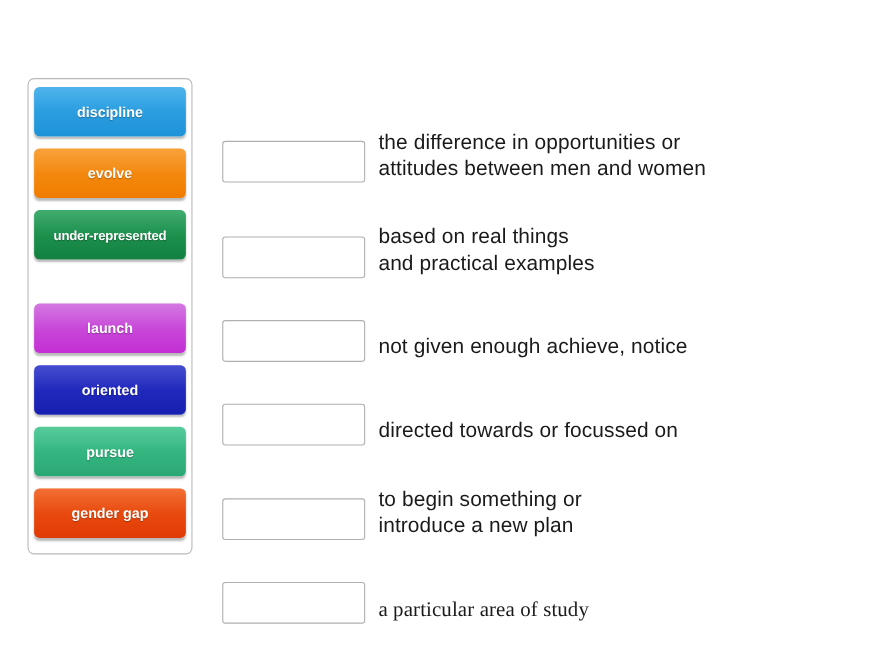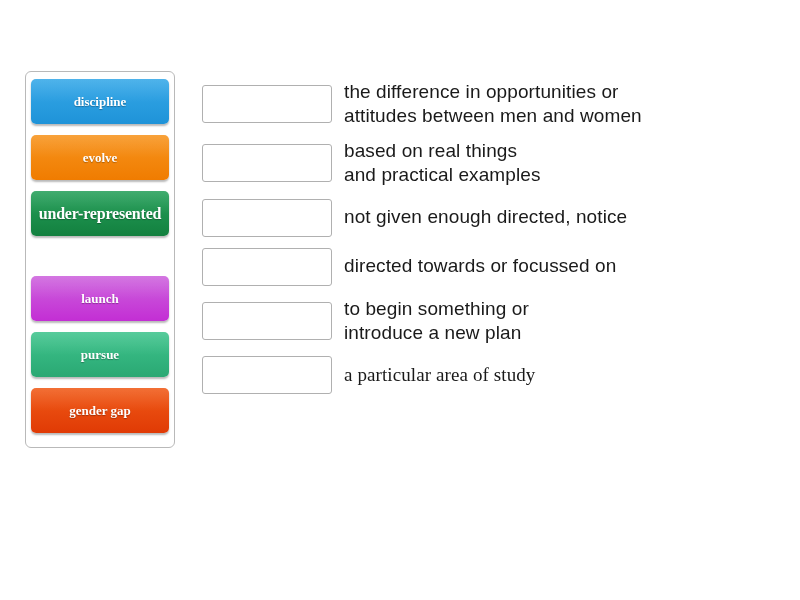--- a/index.html
+++ b/index.html
@@ -33,21 +33,20 @@
     height: 45px;
     margin-bottom: 11px;
     border-radius: 5px;
     display: flex;
     align-items: center;
     justify-content: center;
     box-sizing: border-box;
     cursor: pointer;
     box-shadow: 0 2px 2px rgba(0,0,0,0.28);
     overflow: hidden;
-    font-family: Liberation Serif, serif;
   }
   .tile:last-child { margin-bottom: 7px; }
 
   .tile::after {
     content: "";
     position: absolute;
     left: 0; right: 0; top: 0;
     height: 50%;
     background: linear-gradient(to bottom, rgba(255,255,255,0.13), rgba(255,255,255,0));
     pointer-events: none;
@@ -58,33 +57,34 @@
     font-size: 13px;
     font-weight: bold;
     text-align: center;
     line-height: 1;
     text-shadow: 0 1px 1px rgba(0,0,0,0.30);
     white-space: nowrap;
     padding: 0 2px;
     position: relative;
     z-index: 2;
   }
-  .tile-label.shrink { font-size: 16px; letter-spacing: -0.2px; }
+  .tile-label.shrink { font-size: 12px; letter-spacing: -0.2px; }
 
   
   #rows {
     position: absolute;
     left: 202px;
     top: 80px;
     width: 580px;
   }
   .row {
     display: flex;
-    align-items: center;
+    align-items: flex-end;
     margin-bottom: 11px;
+    margin-top: 38px;
   }
   .row:last-child { margin-bottom: 0; font-family: Liberation Serif, serif; }
 
   .drop-box {
     width: 130px;
     height: 38px;
     flex: 0 0 130px;
     border: 1px solid #b0b0b0;
     border-radius: 3px;
     background: #ffffff;
@@ -110,20 +110,23 @@
   </div>
   <div class="tile" style="background: linear-gradient(rgb(247, 148, 30) 0%, rgb(240, 124, 0) 100%);">
     <span class="tile-label">evolve</span>
   </div>
   <div class="tile" style="background: linear-gradient(rgb(37, 160, 90) 0%, rgb(19, 128, 63) 100%);">
     <span class="tile-label shrink">under-represented</span>
   </div>
   <div class="tile" style="background: linear-gradient(rgb(205, 99, 221) 0%, rgb(195, 46, 212) 100%); margin-top: 40px;">
     <span class="tile-label">launch</span>
   </div>
+  <div class="tile" style="background: linear-gradient(rgb(43, 51, 201) 0%, rgb(23, 31, 176) 100%);">
+    <span class="tile-label">oriented</span>
+  </div>
   <div class="tile" style="background: linear-gradient(rgb(63, 196, 141) 0%, rgb(42, 168, 115) 100%);">
     <span class="tile-label">pursue</span>
   </div>
   <div class="tile" style="background: linear-gradient(rgb(240, 90, 23) 0%, rgb(224, 58, 5) 100%);">
     <span class="tile-label">gender gap</span>
   </div>
 </div>
 
 <div id="rows">
   <div class="row">
@@ -131,21 +134,21 @@
     <div class="definition">the difference in opportunities or
 attitudes between men and women</div>
   </div>
   <div class="row">
     <div class="drop-box"></div>
     <div class="definition">based on real things
 and practical examples</div>
   </div>
   <div class="row">
     <div class="drop-box"></div>
-    <div class="definition">not given enough directed, notice</div>
+    <div class="definition">not given enough achieve, notice</div>
   </div>
   <div class="row">
     <div class="drop-box"></div>
     <div class="definition">directed towards or focussed on</div>
   </div>
   <div class="row">
     <div class="drop-box"></div>
     <div class="definition">to begin something or
 introduce a new plan</div>
   </div>

